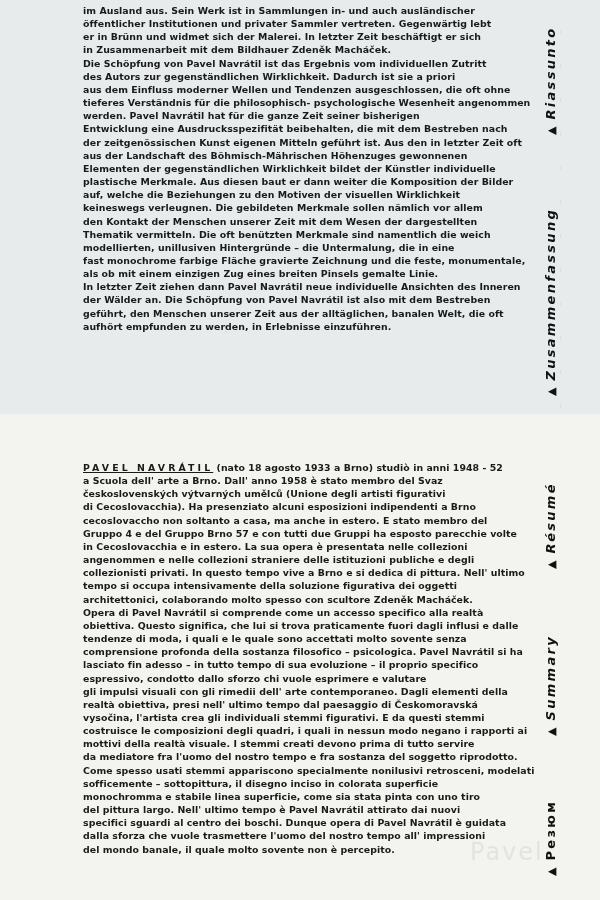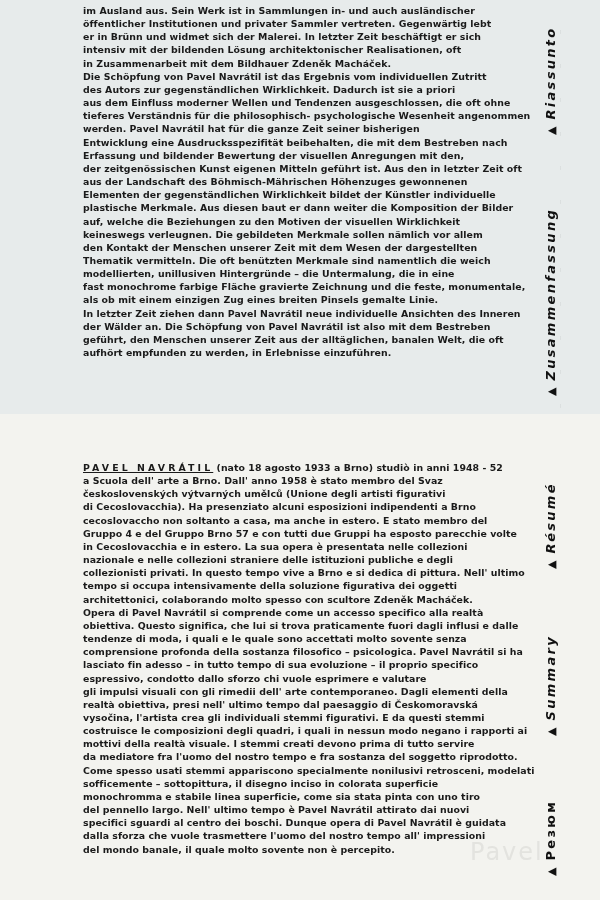--- a/index.html
+++ b/index.html
@@ -54,29 +54,27 @@
 <div class="panel-top"></div>
 <div class="fold-line"></div>
 <div class="panel-bottom"></div>
 
 <div class="ghost">Pavel</div>
 
 <div class="text-block de" id="de-block">
     <span class="line">im Ausland aus. Sein Werk ist in Sammlungen in- und auch ausländischer</span>
     <span class="line">öffentlicher Institutionen und privater Sammler vertreten. Gegenwärtig lebt</span>
     <span class="line">er in Brünn und widmet sich der Malerei. In letzter Zeit beschäftigt er sich</span>
-    <span class="line">intensiv mit der bildenden Lösung architektonischer Realisationen, oft</span>
     <span class="line">in Zusammenarbeit mit dem Bildhauer Zdeněk Macháček.</span>
     <span class="line">Die Schöpfung von Pavel Navrátil ist das Ergebnis vom individuellen Zutritt</span>
     <span class="line">des Autors zur gegenständlichen Wirklichkeit. Dadurch ist sie a priori</span>
     <span class="line">aus dem Einfluss moderner Wellen und Tendenzen ausgeschlossen, die oft ohne</span>
     <span class="line">tieferes Verständnis für die philosophisch- psychologische Wesenheit angenommen</span>
     <span class="line">werden. Pavel Navrátil hat für die ganze Zeit seiner bisherigen</span>
     <span class="line">Entwicklung eine Ausdrucksspezifität beibehalten, die mit dem Bestreben nach</span>
-    <span class="line">Erfassung und bildender Bewertung der visuellen Anregungen mit den,</span>
     <span class="line">der zeitgenössischen Kunst eigenen Mitteln geführt ist. Aus den in letzter Zeit oft</span>
     <span class="line">aus der Landschaft des Böhmisch-Mährischen Höhenzuges gewonnenen</span>
     <span class="line">Elementen der gegenständlichen Wirklichkeit bildet der Künstler individuelle</span>
     <span class="line">plastische Merkmale. Aus diesen baut er dann weiter die Komposition der Bilder</span>
     <span class="line">auf, welche die Beziehungen zu den Motiven der visuellen Wirklichkeit</span>
     <span class="line">keineswegs verleugnen. Die gebildeten Merkmale sollen nämlich vor allem</span>
     <span class="line">den Kontakt der Menschen unserer Zeit mit dem Wesen der dargestellten</span>
     <span class="line">Thematik vermitteln. Die oft benützten Merkmale sind namentlich die weich</span>
     <span class="line">modellierten, unillusiven Hintergründe – die Untermalung, die in eine</span>
     <span class="line">fast monochrome farbige Fläche gravierte Zeichnung und die feste, monumentale,</span>
@@ -88,40 +86,40 @@
   </div>
 
 <div class="text-block it" id="it-block">
   <span class="line"><span class="spaced">PAVEL NAVRÁTIL</span><span> (nato 18 agosto 1933 a Brno) studiò in anni 1948 - 52</span></span>
 <span class="line">a Scuola dell' arte a Brno. Dall' anno 1958 è stato membro del Svaz</span>
     <span class="line">československých výtvarných umělců (Unione degli artisti figurativi</span>
     <span class="line">di Cecoslovacchia). Ha presenziato alcuni esposizioni indipendenti a Brno</span>
     <span class="line">cecoslovaccho non soltanto a casa, ma anche in estero. E stato membro del</span>
     <span class="line">Gruppo 4 e del Gruppo Brno 57 e con tutti due Gruppi ha esposto parecchie volte</span>
     <span class="line">in Cecoslovacchia e in estero. La sua opera è presentata nelle collezioni</span>
-    <span class="line">nazionale e nelle collezioni straniere delle istituzioni publiche e degli</span>
+    <span class="line">angenommen e nelle collezioni straniere delle istituzioni publiche e degli</span>
     <span class="line">collezionisti privati. In questo tempo vive a Brno e si dedica di pittura. Nell' ultimo</span>
     <span class="line">tempo si occupa intensivamente della soluzione figurativa dei oggetti</span>
     <span class="line">architettonici, colaborando molto spesso con scultore Zdeněk Macháček.</span>
     <span class="line">Opera di Pavel Navrátil si comprende come un accesso specifico alla realtà</span>
     <span class="line">obiettiva. Questo significa, che lui si trova praticamente fuori dagli influsi e dalle</span>
     <span class="line">tendenze di moda, i quali e le quale sono accettati molto sovente senza</span>
     <span class="line">comprensione profonda della sostanza filosofico – psicologica. Pavel Navrátil si ha</span>
     <span class="line">lasciato fin adesso – in tutto tempo di sua evoluzione – il proprio specifico</span>
     <span class="line">espressivo, condotto dallo sforzo chi vuole esprimere e valutare</span>
     <span class="line">gli impulsi visuali con gli rimedii dell' arte contemporaneo. Dagli elementi della</span>
     <span class="line">realtà obiettiva, presi nell' ultimo tempo dal paesaggio di Českomoravská</span>
     <span class="line">vysočina, l'artista crea gli individuali stemmi figurativi. E da questi stemmi</span>
     <span class="line">costruisce le composizioni degli quadri, i quali in nessun modo negano i rapporti ai</span>
     <span class="line">mottivi della realtà visuale. I stemmi creati devono prima di tutto servire</span>
     <span class="line">da mediatore fra l'uomo del nostro tempo e fra sostanza del soggetto riprodotto.</span>
     <span class="line">Come spesso usati stemmi appariscono specialmente nonilusivi retrosceni, modelati</span>
     <span class="line">sofficemente – sottopittura, il disegno inciso in colorata superficie</span>
     <span class="line">monochromma e stabile linea superficie, come sia stata pinta con uno tiro</span>
-    <span class="line">del pennello largo. Nell' ultimo tempo è Pavel Navrátil attirato dai nuovi</span>
+    <span class="line">del pittura largo. Nell' ultimo tempo è Pavel Navrátil attirato dai nuovi</span>
     <span class="line">specifici sguardi al centro dei boschi. Dunque opera di Pavel Navrátil è guidata</span>
     <span class="line">dalla sforza che vuole trasmettere l'uomo del nostro tempo all' impressioni</span>
     <span class="line">del mondo banale, il quale molto sovente non è percepito.</span>
   </div>
 
 <div class="tab-label" style="top:135px;">
   <span class="tri">▲</span><span>Riassunto</span>
 </div>
 <div class="tab-label" style="top:396px;">
   <span class="tri">▲</span><span>Zusammenfassung</span>

